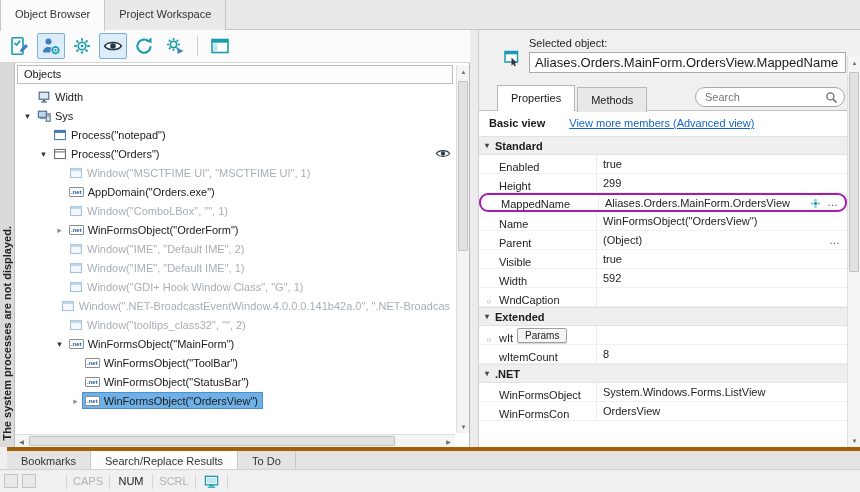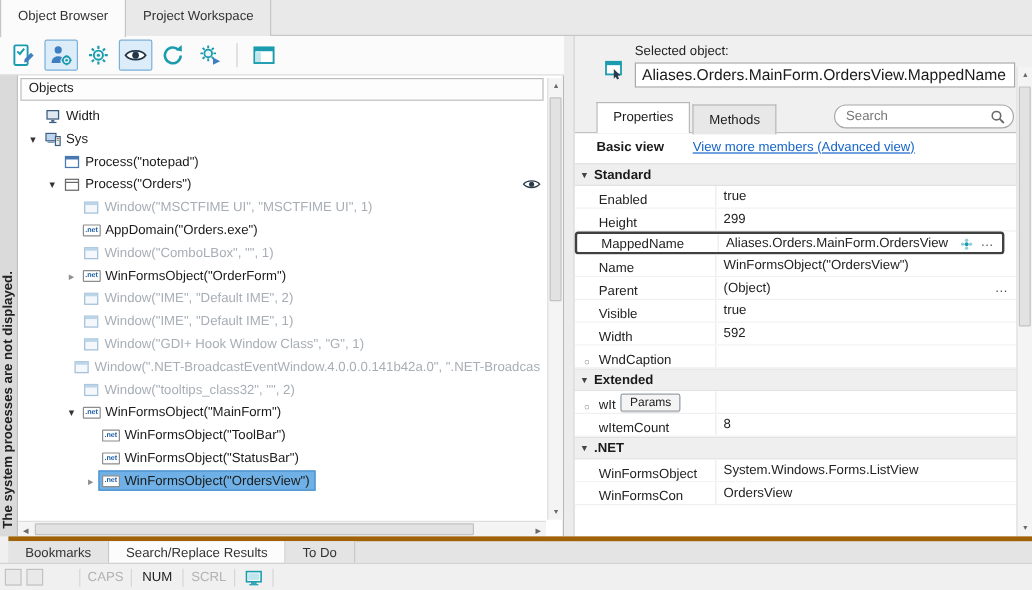--- a/index.html
+++ b/index.html
@@ -61,32 +61,32 @@
   .sel-label{position:absolute;left:26px;top:0;color:#222}
   .sel-box{position:absolute;left:26px;top:15px;right:0;height:21px;background:#fff;border:1px solid #a9a9a9;line-height:19px;padding:0 5px;font-family:"Liberation Sans",sans-serif;font-size:13px;color:#1a1a1a}
   .tab-row{position:absolute;top:55px;left:18px;right:13px;height:26px;z-index:2}
   .ptab{display:inline-block;padding:0 13px;height:25px;line-height:24px;border:1px solid #b8b8b8;border-bottom:none;background:#e8e8e8;margin-right:2px;position:relative;top:1px;vertical-align:bottom}
   .ptab.active{background:#fff;height:26px;top:0;z-index:3}
   .searchbox{position:absolute;right:2px;top:2px;width:150px;height:20px;background:#fff;border:1px solid #a8a8a8;border-radius:10px}
   .searchbox input{position:absolute;left:9px;top:1px;width:118px;height:16px;border:none;outline:none;font-family:"Liberation Sans",sans-serif;font-size:11px;color:#444;background:transparent}
   .searchbox .mag{position:absolute;right:6px;top:3px}
   .searchbox svg{width:13px;height:13px;display:block}
   .content-area{position:absolute;top:80px;left:0;right:13px;bottom:0;background:#fff;border-top:1px solid #c0c0c0}
-  .view-row{height:25px;line-height:25px;padding-left:18px;white-space:nowrap}
+  .view-row{height:25px;line-height:25px;padding-left:10px;white-space:nowrap}
   .view-label{font-weight:bold;margin-right:24px}
   .view-link{color:#1464c8;text-decoration:underline;cursor:pointer}
 
   
   .g-group{height:19px;background:#efefef;border-top:1px solid #e2e2e2;border-bottom:1px solid #e2e2e2;display:flex;align-items:center;font-weight:bold}
   .g-chev{width:16px;text-align:center;font-size:8px;color:#444}
   .g-row{height:19px;display:flex;align-items:flex-end;border-bottom:1px solid #f0f0f0;position:relative;background:#fff}
   .g-gutter{width:20px;text-align:center;color:#8a8a8a;font-size:8px;flex:none}
   .g-key{width:97px;flex:none;overflow:hidden;white-space:nowrap;color:#222}
   .g-value{flex:1;padding-left:6px;overflow:hidden;white-space:nowrap;border-left:1px solid #ececec;height:100%;display:flex;align-items:center;color:#222}
-  .g-row.hl{border:2px solid #404040;border-radius:3px;margin-right:10px}
+  .g-row.hl{border:2px solid #a21caf;border-radius:9px;margin-right:0}
   .g-flower{position:absolute;right:24px;top:3px}
   .g-flower svg{width:11px;height:11px;display:block}
   .g-dots{position:absolute;right:7px;top:0;line-height:15px;color:#555}
   .g-more{position:absolute;right:7px;top:0;line-height:18px;color:#555}
   .params-btn{position:absolute;left:38px;top:2px;height:15px;line-height:13px;padding:0 7px;background:#f4f4f4;border:1px solid #98a0a8;border-radius:2px;box-shadow:0 1px 0 #d8d8d8;font-size:10px;color:#222}
   .rp-vscroll{position:absolute;right:0;top:26px;bottom:0;width:13px;background:#f4f4f4;border-left:1px solid #dedede}
 
   
   .bottom-tabs{position:absolute;left:7px;right:0;bottom:23px;height:22px;background:#e4e4e4;border-top:4px solid #a16207;display:flex}
   .btab{padding:0 14px;line-height:21px;border-right:1px solid #c8c8c8;background:#e4e4e4;color:#333}

